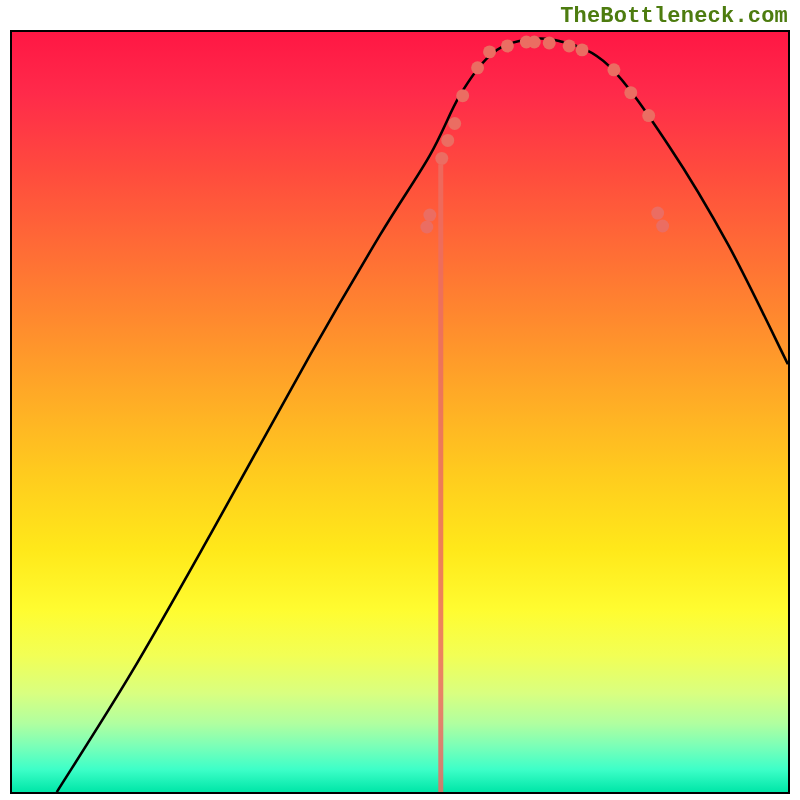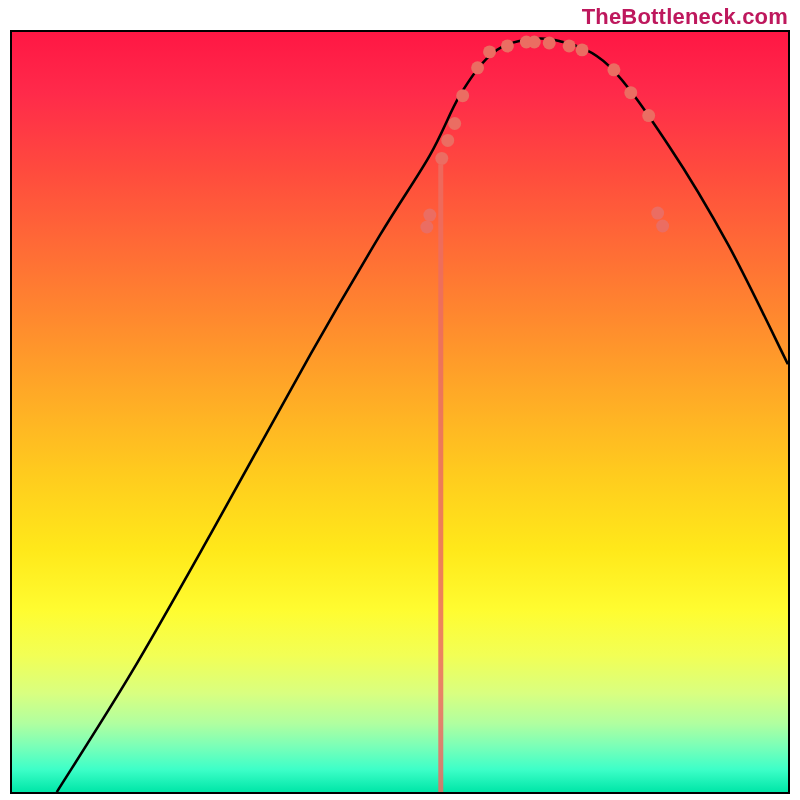--- a/index.html
+++ b/index.html
@@ -45,22 +45,23 @@
   svg.curve {
     position: absolute;
     inset: 0;
   }
   .watermark {
     position: absolute;
     top: 4px;
     right: 12px;
     font-size: 22px;
     font-weight: bold;
-    color: #be185d;
+    color: #4d7c0f;
     letter-spacing: 0.2px;
+    font-family: Liberation Mono, monospace;
   }
 </style>
 </head>
 <body>
 
 <div class="watermark">TheBottleneck.com</div>
 
 <div class="frame">
   <div class="gradient"></div>
   <svg class="curve" viewBox="0 0 780 764" preserveAspectRatio="none">

